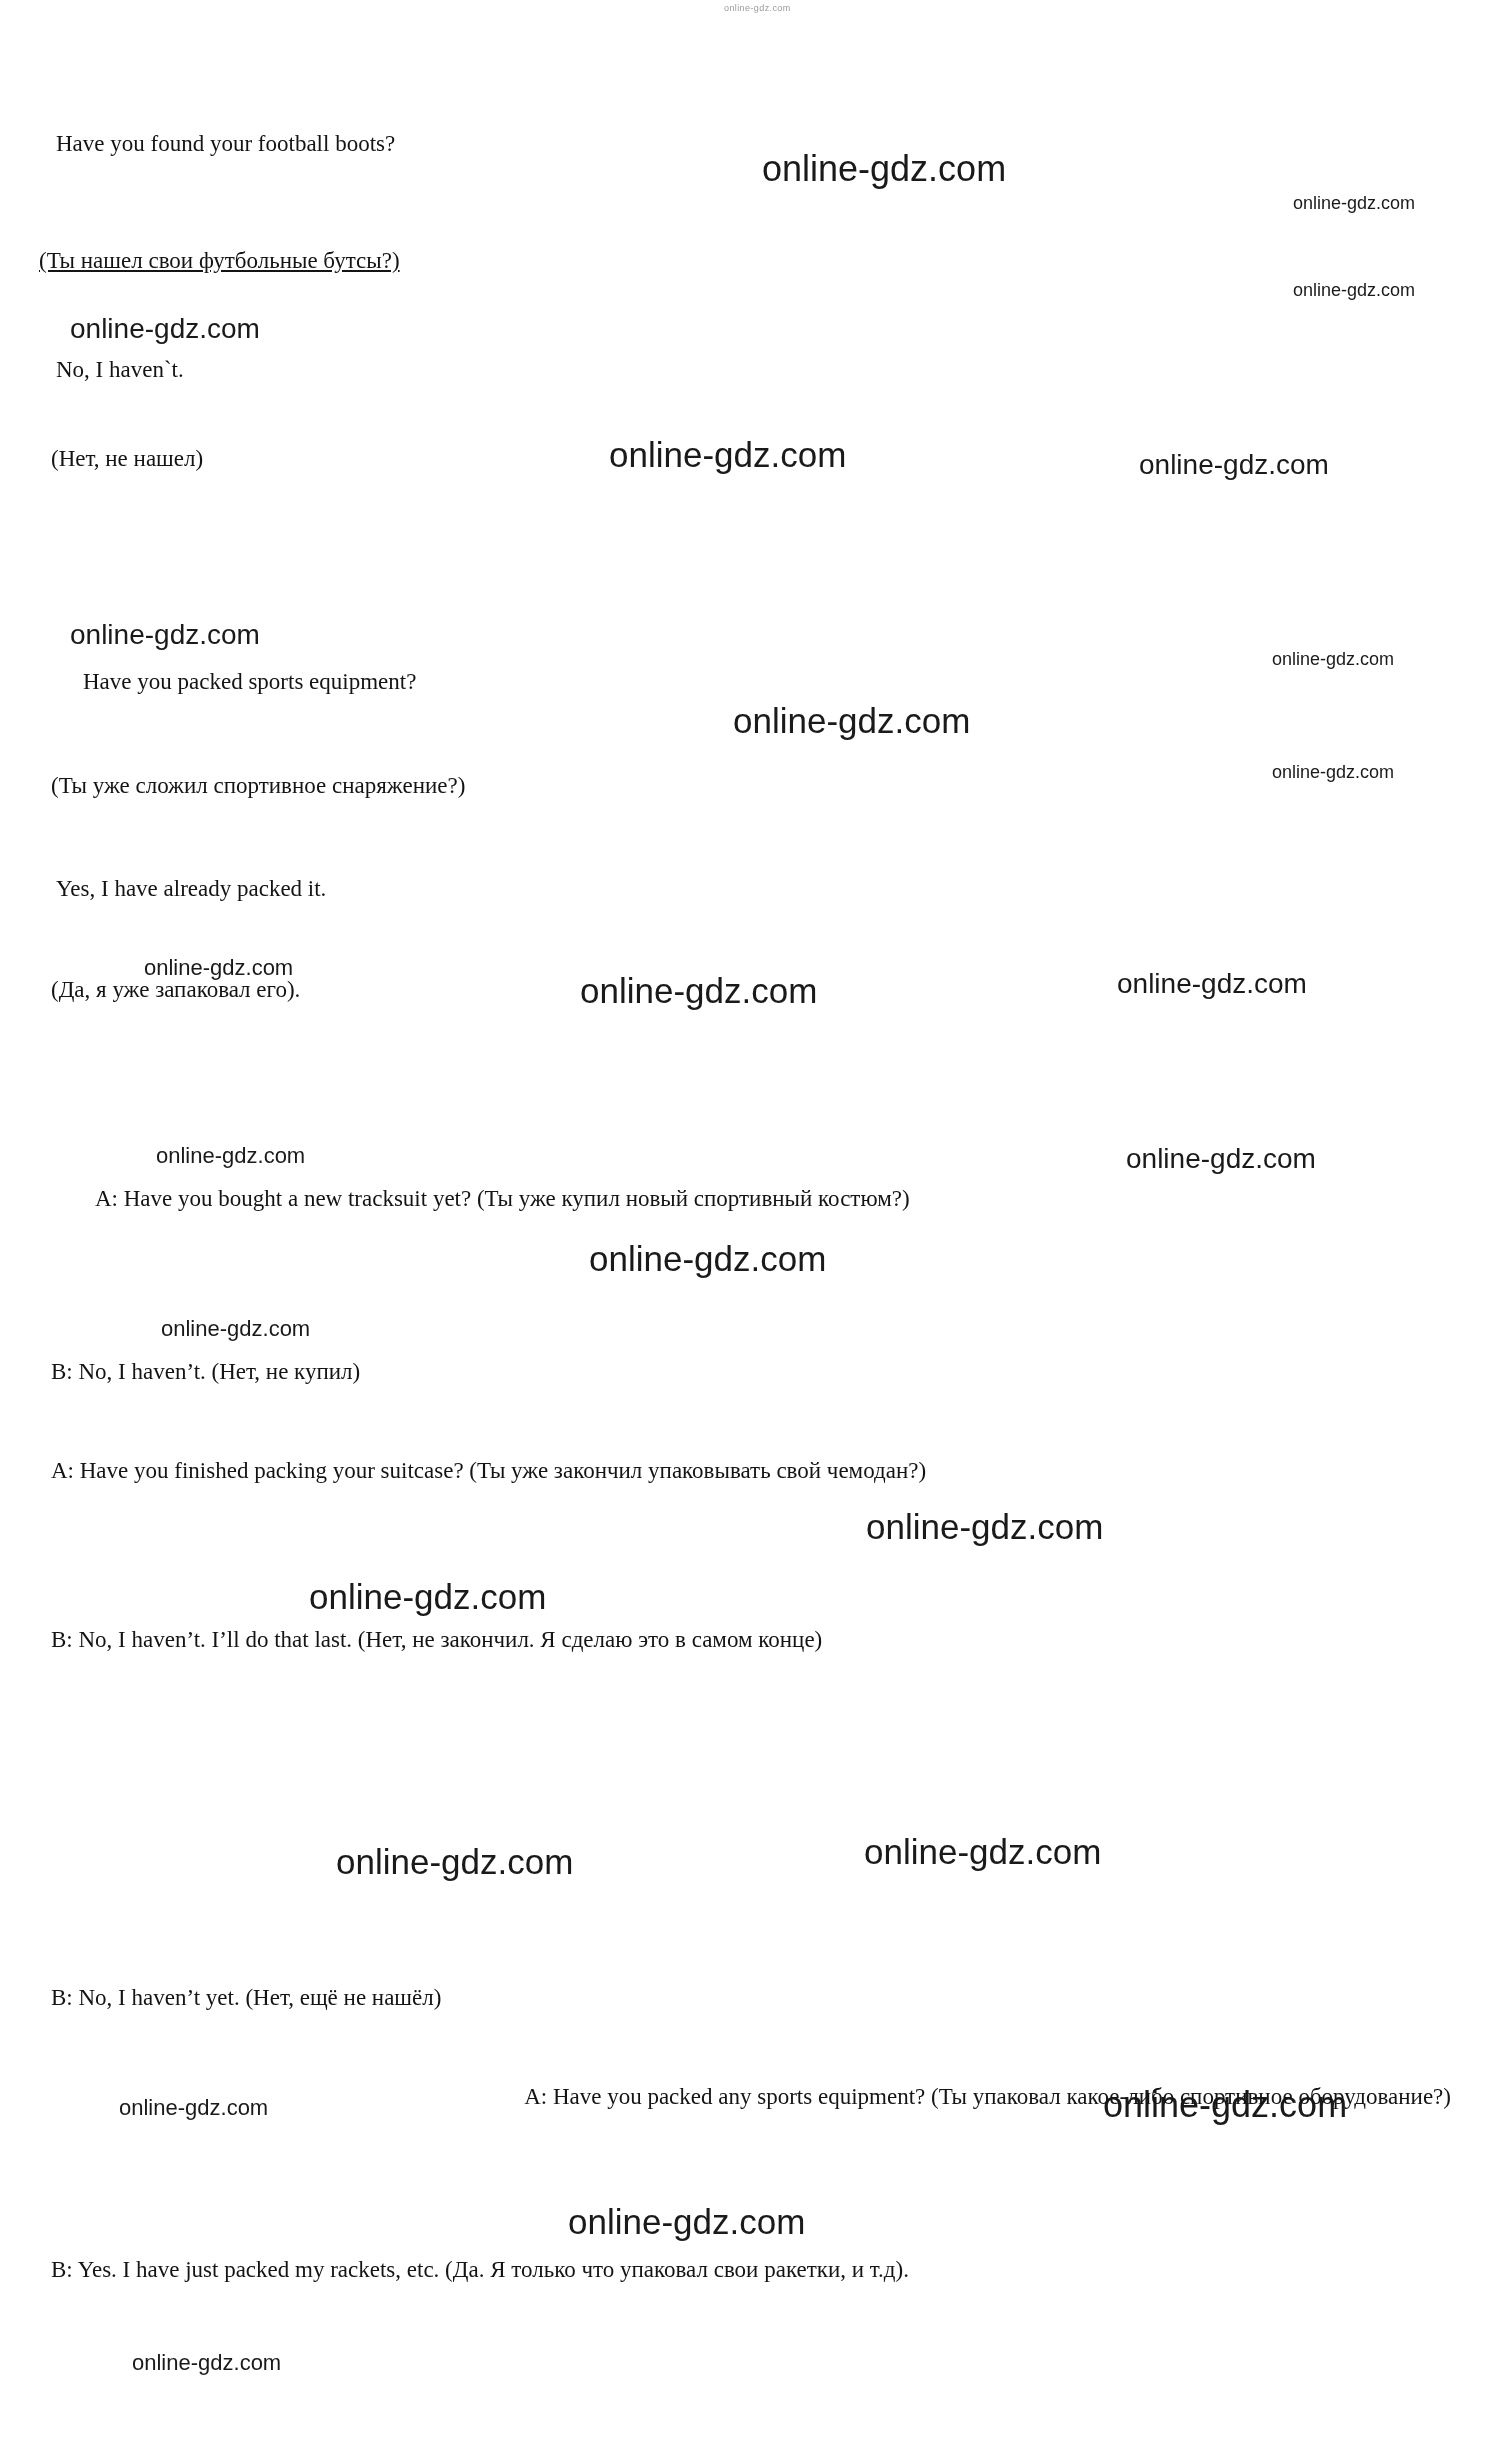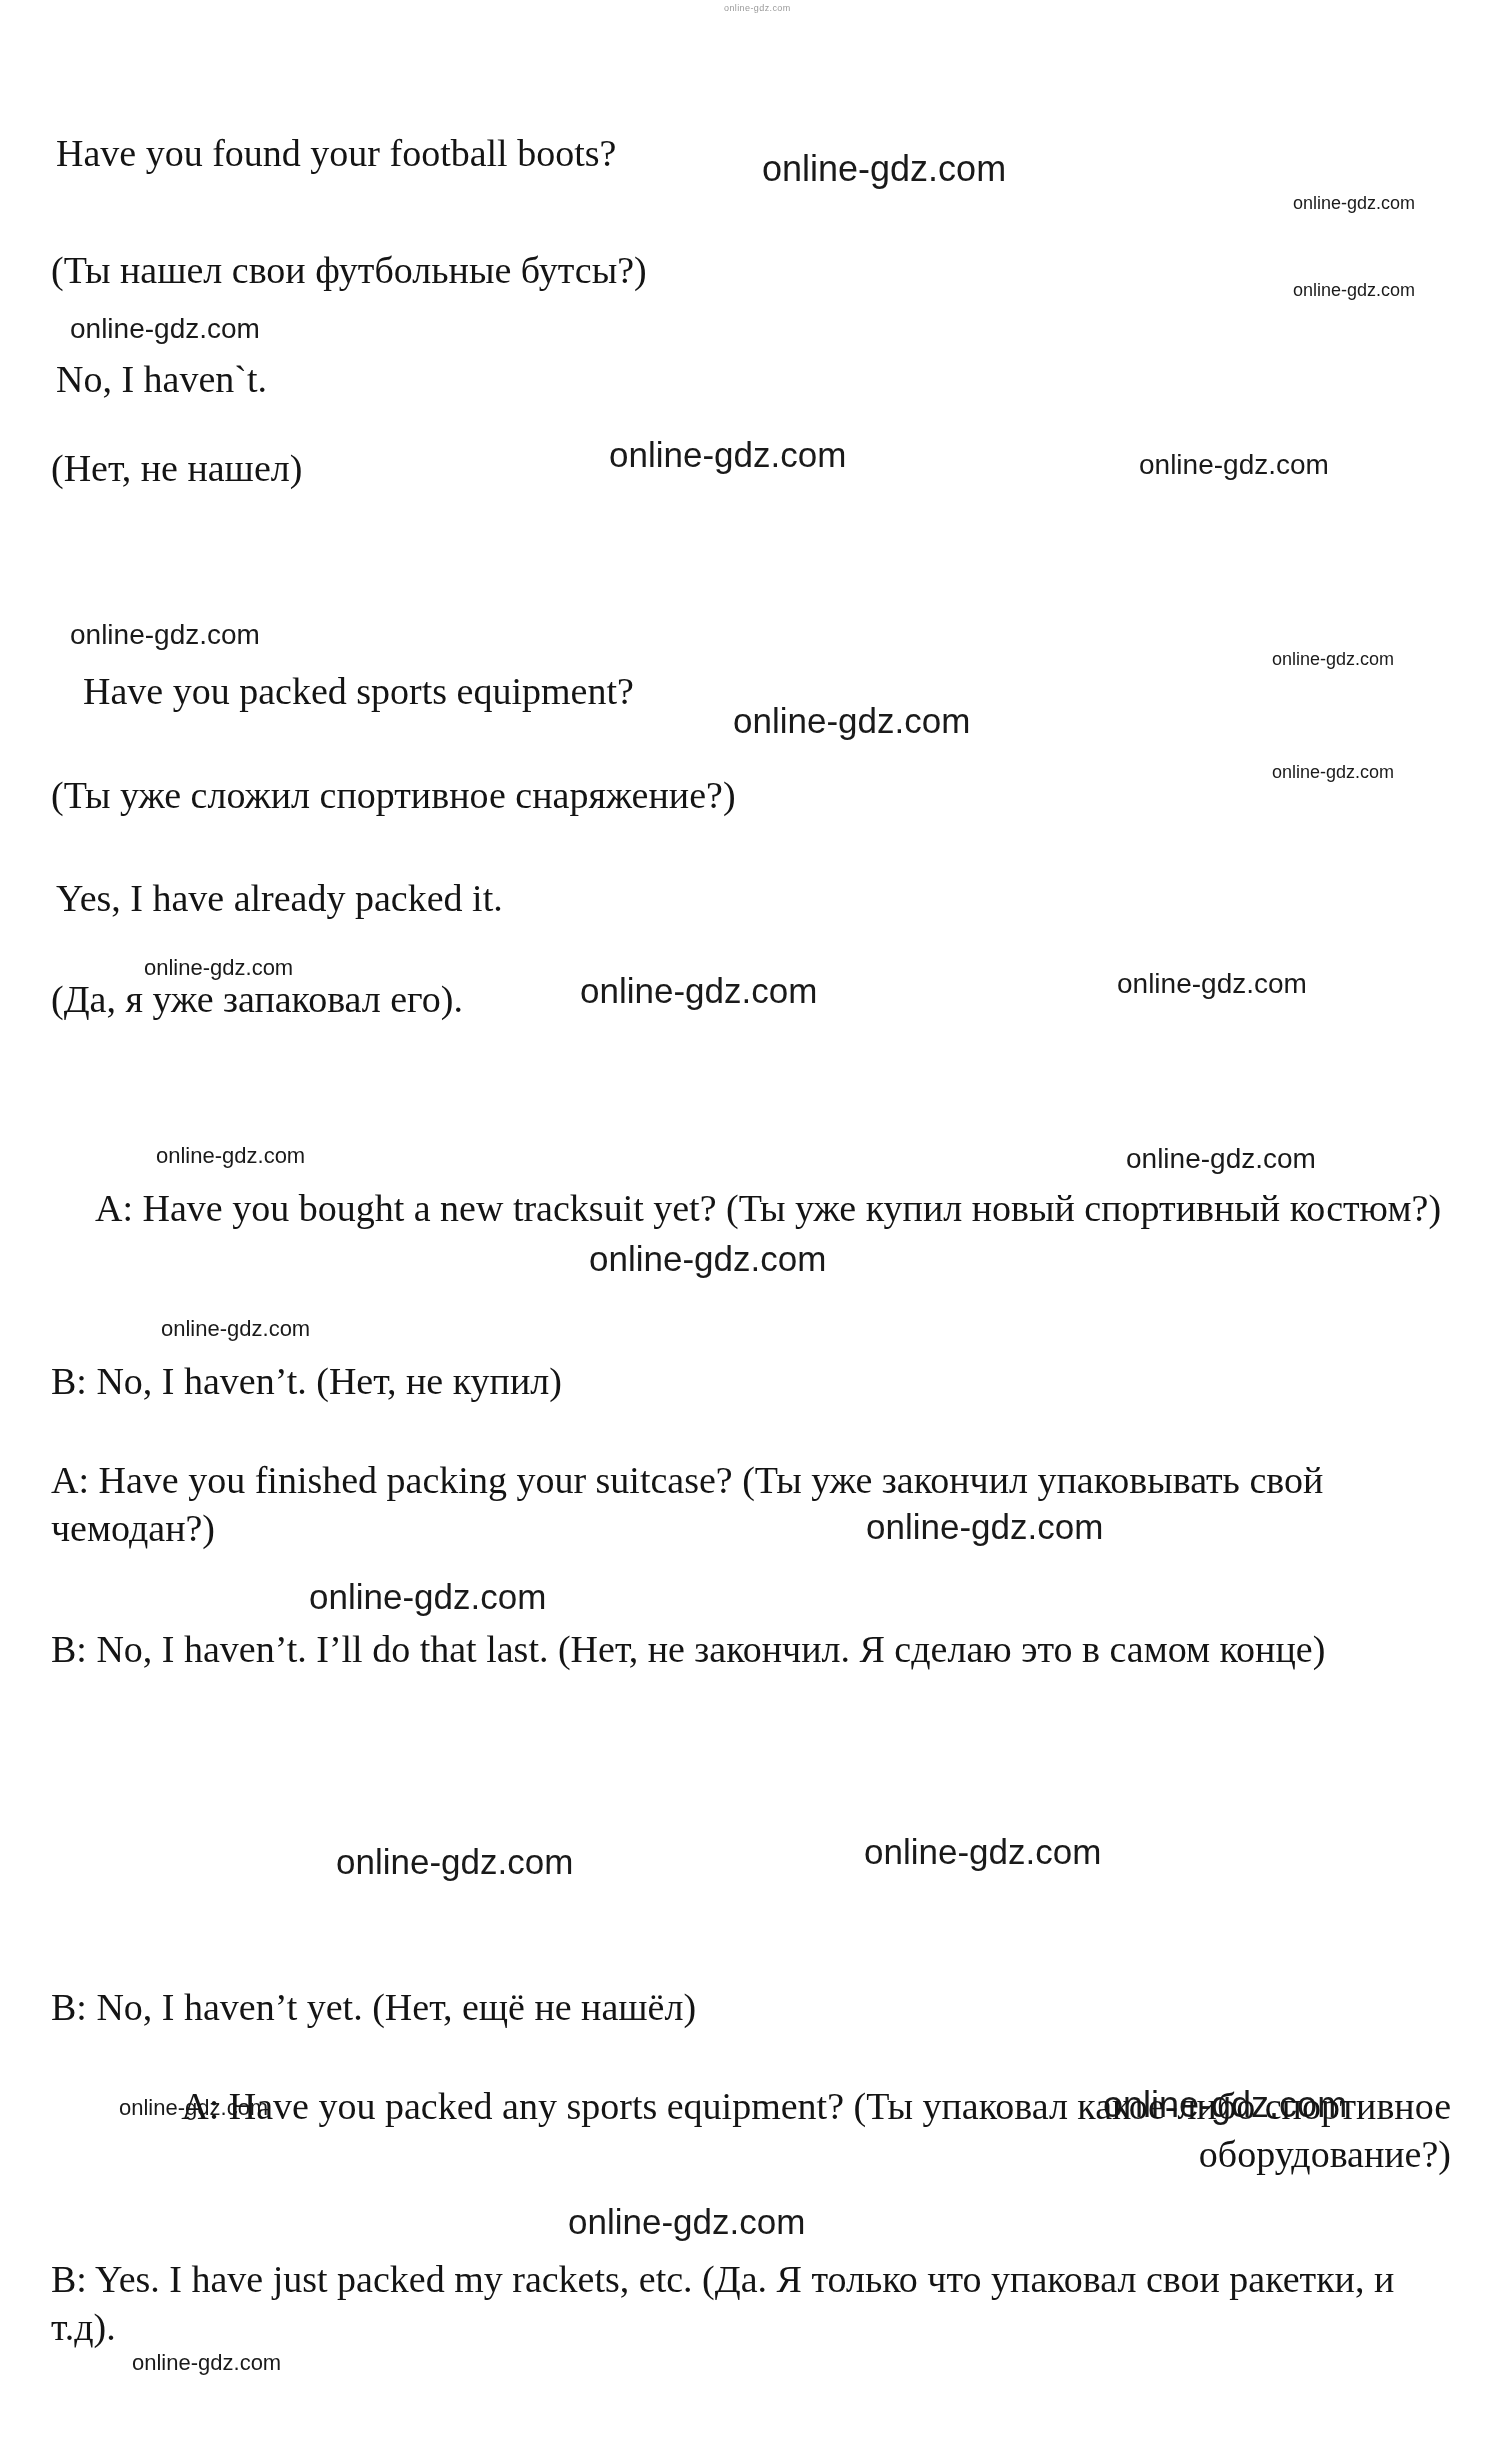--- a/index.html
+++ b/index.html
@@ -21,21 +21,21 @@
     width: 1366px;
     height: 2462px;
     background: #ffffff;
   }
 
   
   .line {
     position: absolute;
     white-space: nowrap;
     font-family: "Liberation Serif", serif;
-    font-size: 38px;
+    font-size: 23px;
     line-height: 1.25;
     color: #141414;
   }
   .line.wrap {
     white-space: normal;
     width: 1400px;
   }
 
   
   .wm {
@@ -76,21 +76,21 @@
     <div class="wm small" style="left: 161px; top: 1316px;">online-gdz.com</div>
     <div class="wm large" style="left: 866px; top: 1507px;">online-gdz.com</div>
     <div class="wm large" style="left: 309px; top: 1577px;">online-gdz.com</div>
     <div class="wm large" style="left: 336px; top: 1842px;">online-gdz.com</div>
     <div class="wm large" style="left: 864px; top: 1832px;">online-gdz.com</div>
     <div class="wm small" style="left: 119px; top: 2095px;">online-gdz.com</div>
     <div class="wm xlarge" style="left: 1103px; top: 2084px;">online-gdz.com</div>
     <div class="wm large" style="left: 568px; top: 2202px;">online-gdz.com</div>
     <div class="wm small" style="left: 132px; top: 2350px;">online-gdz.com</div>
     <div class="line" style="left: 56px; top: 130px;">Have you found your football boots?</div>
-    <div class="line" style="left: 51px; top: 247px;">(Ты нашел свои футбольные бутсы?)</div>
+    <div class="line" style="left: 39px; top: 247px; text-decoration: underline;">(Ты нашел свои футбольные бутсы?)</div>
     <div class="line" style="left: 56px; top: 356px;">No, I haven`t.</div>
     <div class="line" style="left: 51px; top: 445px;">(Нет, не нашел)</div>
     <div class="line" style="left: 51px; top: 668px; margin-left: 32px;">Have you packed sports equipment?</div>
     <div class="line" style="left: 51px; top: 772px;">(Ты уже сложил спортивное снаряжение?)</div>
     <div class="line" style="left: 56px; top: 875px;">Yes, I have already packed it.</div>
     <div class="line" style="left: 51px; top: 976px;">(Да, я уже запаковал его).</div>
     <div class="line wrap" style="left: 51px; top: 1185px; margin-left: 44px;">A: Have you bought a new tracksuit yet? (Ты уже купил новый спортивный костюм?)</div>
     <div class="line" style="left: 51px; top: 1358px;">B: No, I haven’t. (Нет, не купил)</div>
     <div class="line wrap" style="left: 51px; top: 1457px;">A: Have you finished packing your suitcase? (Ты уже закончил упаковывать свой чемодан?)</div>
     <div class="line wrap" style="left: 51px; top: 1626px;">B: No, I haven’t. I’ll do that last. (Нет, не закончил. Я сделаю это в самом конце)</div>

